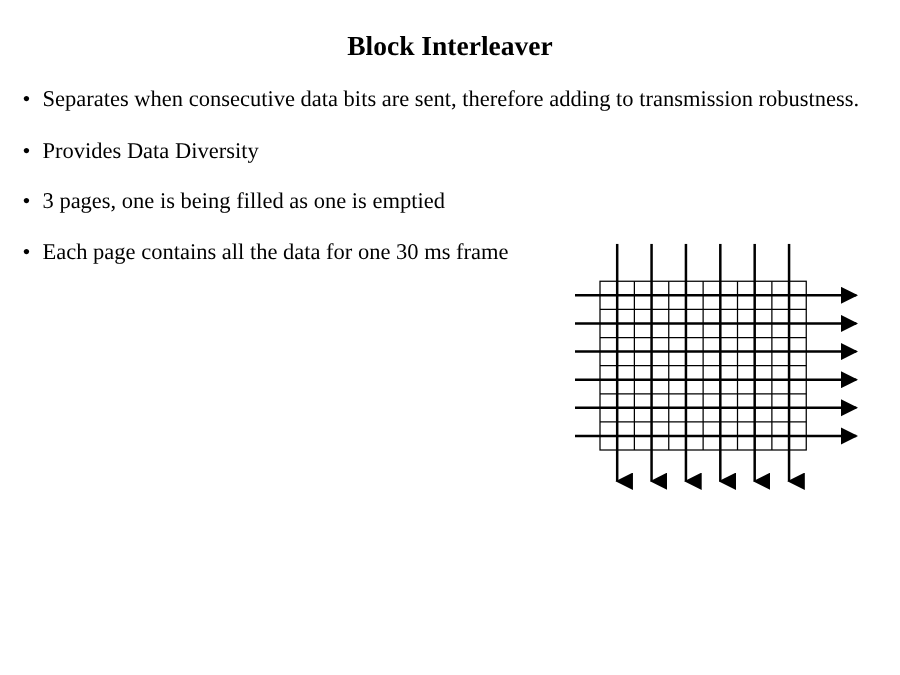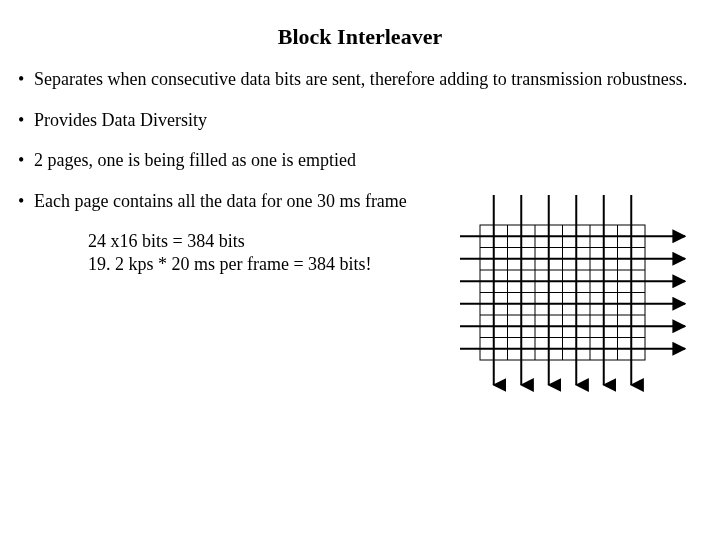--- a/index.html
+++ b/index.html
@@ -60,28 +60,24 @@
 </head>
 <body>
 
 <div class="slide">
 
   <h1 class="title">Block Interleaver</h1>
 
   <ul class="bullets">
     <li>Separates when consecutive data bits are sent, therefore adding to transmission robustness.</li>
     <li>Provides Data Diversity</li>
-    <li>2 pages, one is being filled as one is emptied</li>
+    <li>3 pages, one is being filled as one is emptied</li>
     <li>Each page contains all the data for one 30 ms frame</li>
   </ul>
 
-  <div class="calc">
-    <div>24 x16 bits = 384 bits</div>
-    <div>19. 2 kps * 20 ms per frame = 384 bits!</div>
-  </div>
 
 
   <div class="diagram">
     <svg viewBox="0 0 235 200" width="235" height="200">
       <defs>
         <marker id="arrDown" viewBox="0 0 10 10" refX="5" refY="9" markerWidth="7" markerHeight="7" orient="auto">
           <path d="M0,0 L10,0 L5,10 Z" fill="#000"></path>
         </marker>
         <marker id="arrRight" viewBox="0 0 10 10" refX="9" refY="5" markerWidth="7" markerHeight="7" orient="auto">
           <path d="M0,0 L10,5 L0,10 Z" fill="#000"></path>

